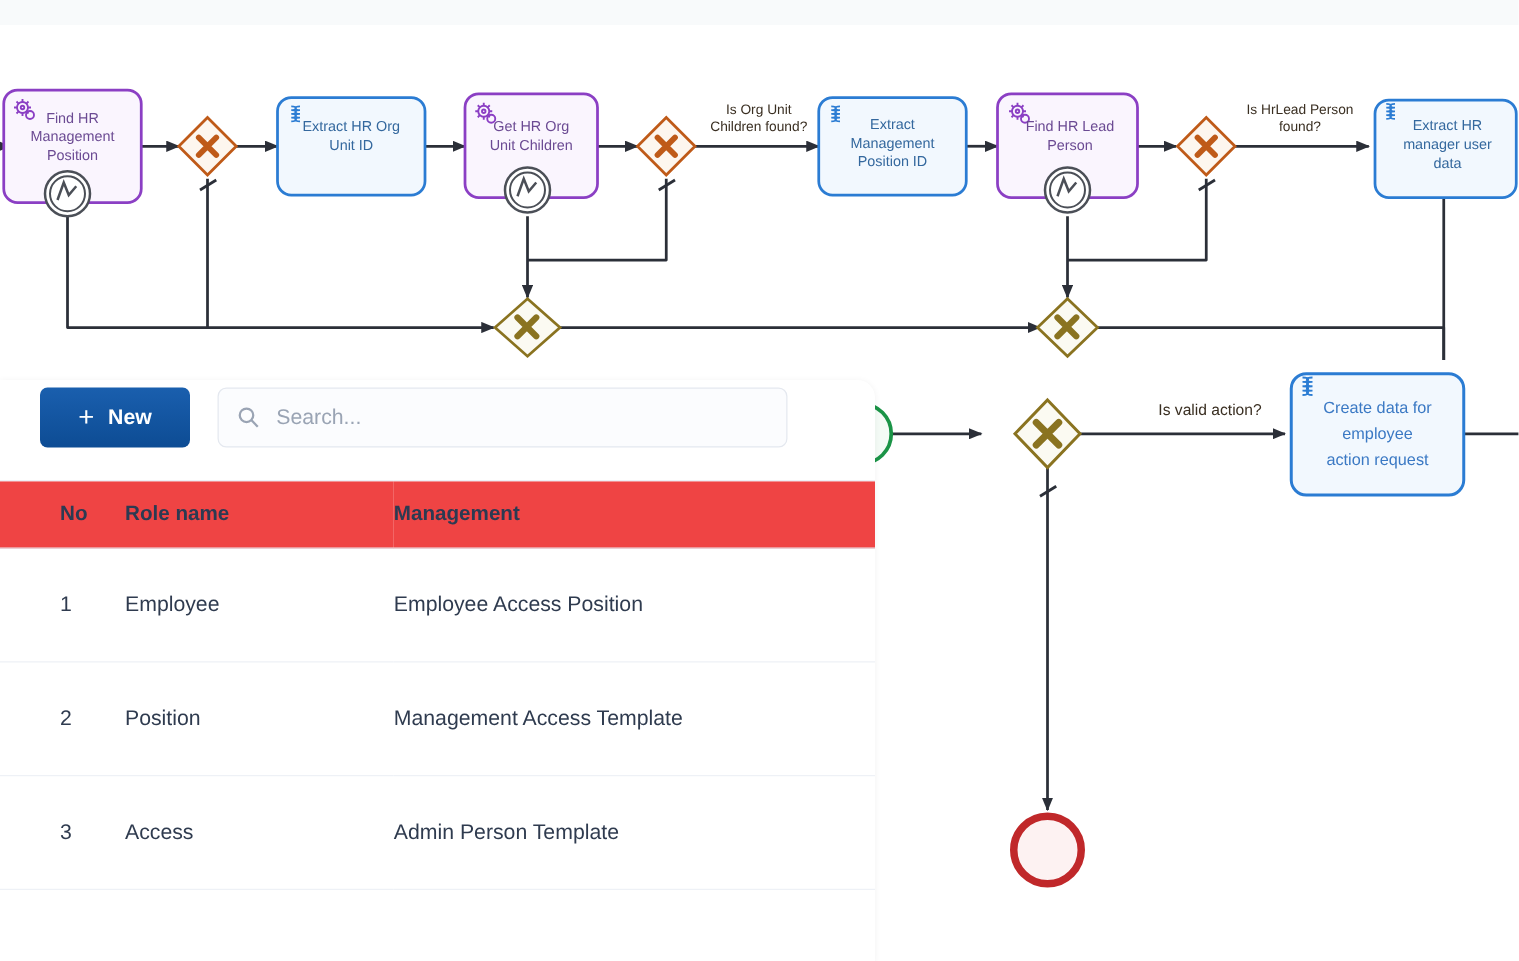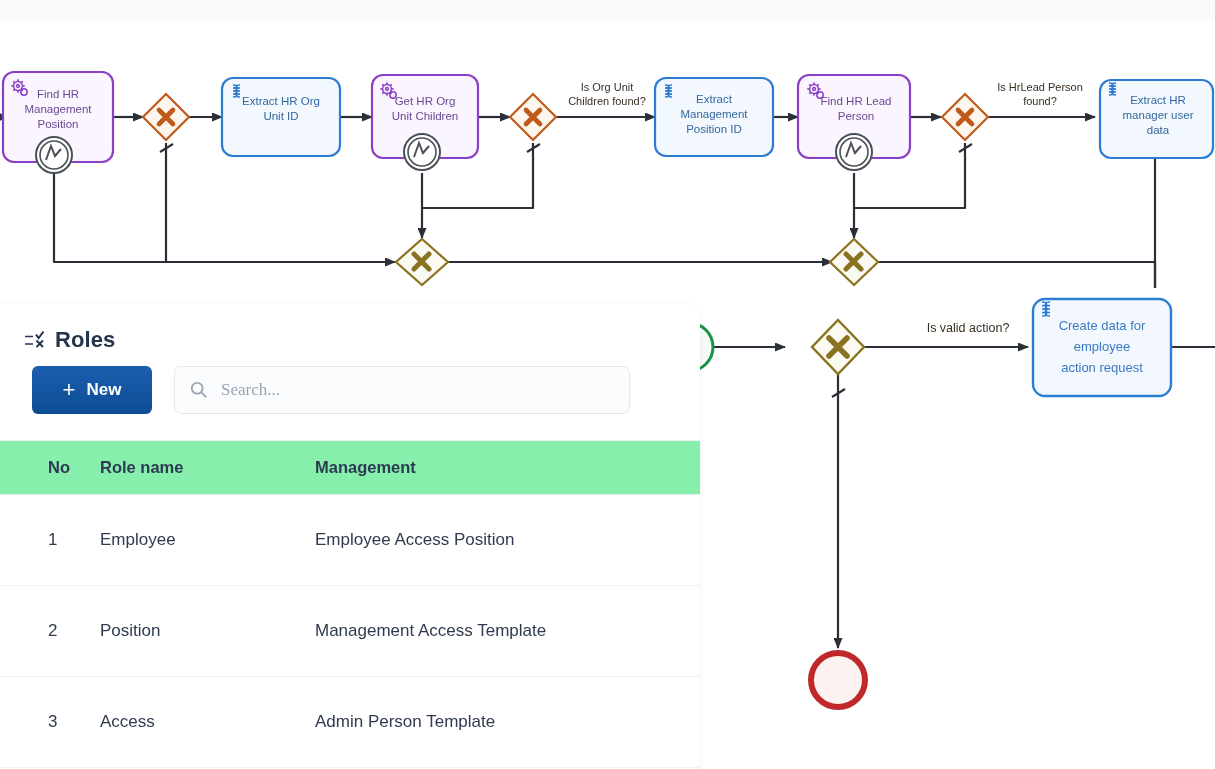--- a/index.html
+++ b/index.html
@@ -55,31 +55,31 @@
 
   .search-wrap {
     position: relative; flex: 0 0 456px; height: 48px;
   }
   .search-input {
     width: 456px; height: 48px;
     border: 1px solid #e4e8ef; border-radius: 7px;
     background: #fbfcfe;
     padding: 0 14px 0 46px;
     font-size: 17px; color: #3c4a61;
-    font-family: Liberation Serif, serif;
+    font-family: Liberation Sans, sans-serif;
     outline: none;
   }
   .search-input::placeholder { color: #9aa4b4; }
   .search-ico { position: absolute; left: 16px; top: 15px; width: 18px; height: 18px; }
 
   
   .tbl { width: 700px; margin-top: 26px; border-collapse: collapse; table-layout: fixed; }
   .tbl th, .tbl td { text-align: left; }
   .tbl thead th {
-    background: #86efac;
+    background: #ef4444;
     border-top: 1px solid #edf0f5;
     border-bottom: 1px solid #e9edf3;
     font-size: 16.5px; font-weight: bold; color: #2c3a52;
     padding: 16px 0 16px 0; height: 54px;
   }
   .tbl tbody td {
     border-bottom: 1px solid #eef1f6;
     font-size: 17px; color: #2f3b4f; height: 91px;
     padding: 0;
   }
@@ -292,29 +292,20 @@
         <text x="1102" y="351" text-anchor="middle" font-family="Liberation Sans, sans-serif" font-size="13" fill="#3b79c4">employee</text>
         <text x="1102" y="372" text-anchor="middle" font-family="Liberation Sans, sans-serif" font-size="13" fill="#3b79c4">action request</text>
       </g>
 
       <circle cx="838" cy="680" r="27" fill="#fdf2f2" stroke="#c0282a" stroke-width="6"></circle>
     </svg>
   </div>
 
   <div class="roles-card">
 
-    <div class="roles-header">
-      <svg class="roles-icon" viewBox="0 0 22 22">
-        <line x1="1" y1="7.5" x2="9" y2="7.5" stroke="#26334d" stroke-width="1.7"></line>
-        <line x1="1" y1="15" x2="9" y2="15" stroke="#26334d" stroke-width="1.7"></line>
-        <path d="M12 5.5 L14.6 9 L19.5 2.5" fill="none" stroke="#26334d" stroke-width="2"></path>
-        <path d="M12.5 11.5 L19 18 M19 11.5 L12.5 18" fill="none" stroke="#26334d" stroke-width="2"></path>
-      </svg>
-      <span class="roles-title">Roles</span>
-    </div>
 
     <div class="toolbar">
       <button class="btn-new">
         <span class="plus">+</span>
         <span>New</span>
       </button>
 
       <div class="search-wrap">
         <svg class="search-ico" viewBox="0 0 18 18">
           <circle cx="7.2" cy="7.2" r="5.4" fill="none" stroke="#9aa4b4" stroke-width="1.8"></circle>

